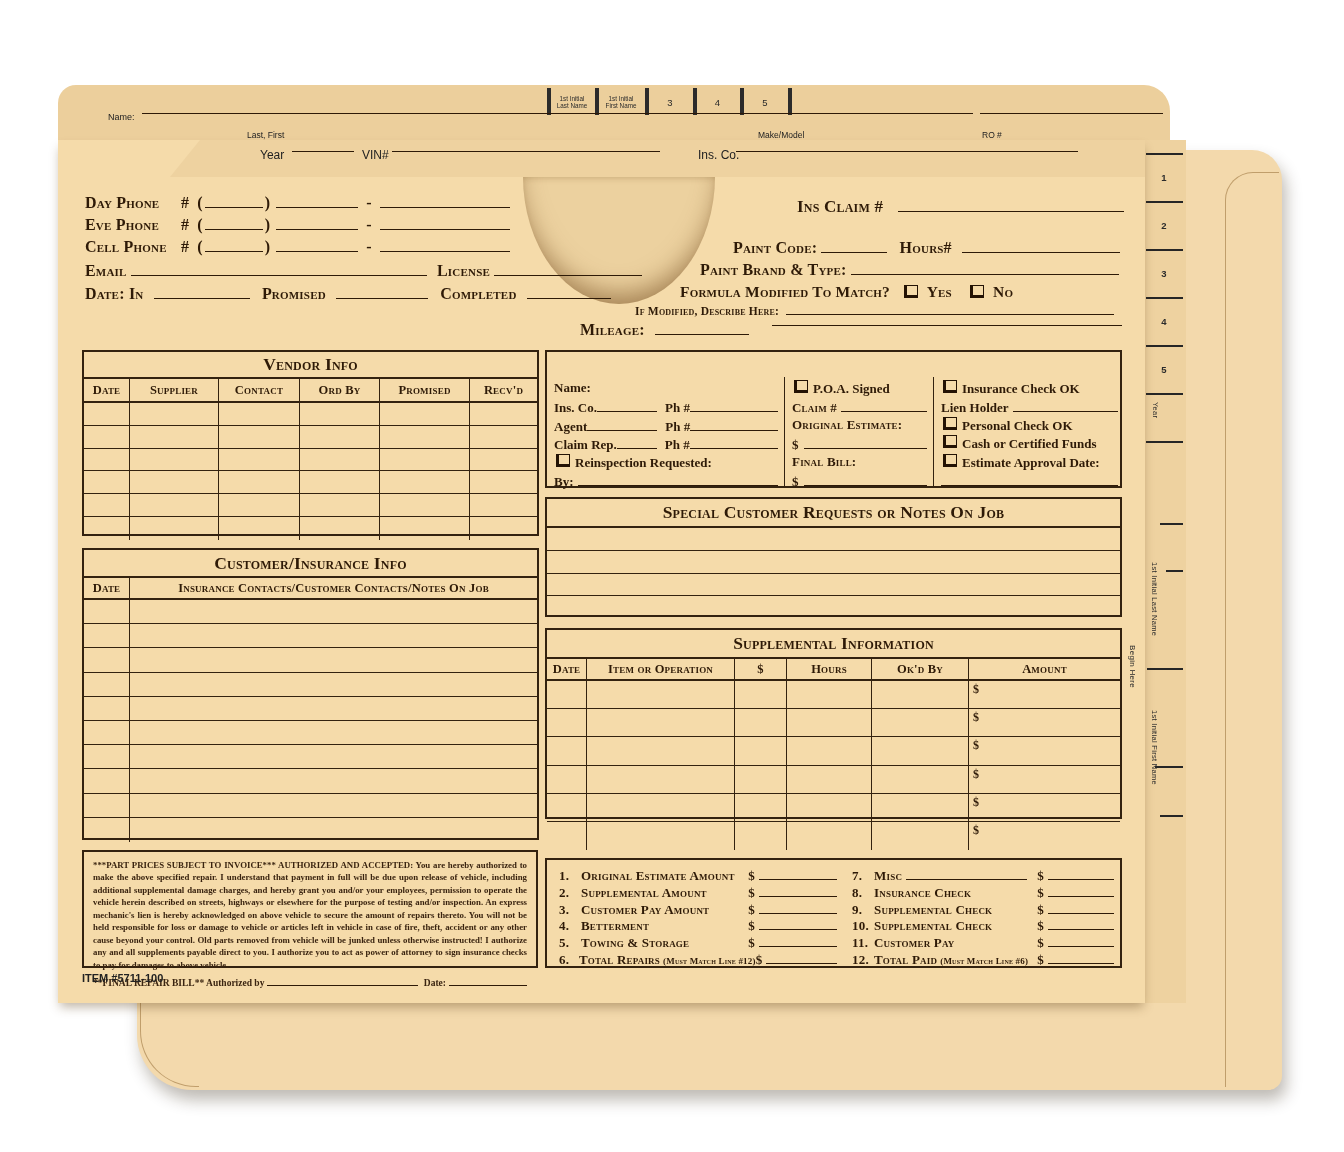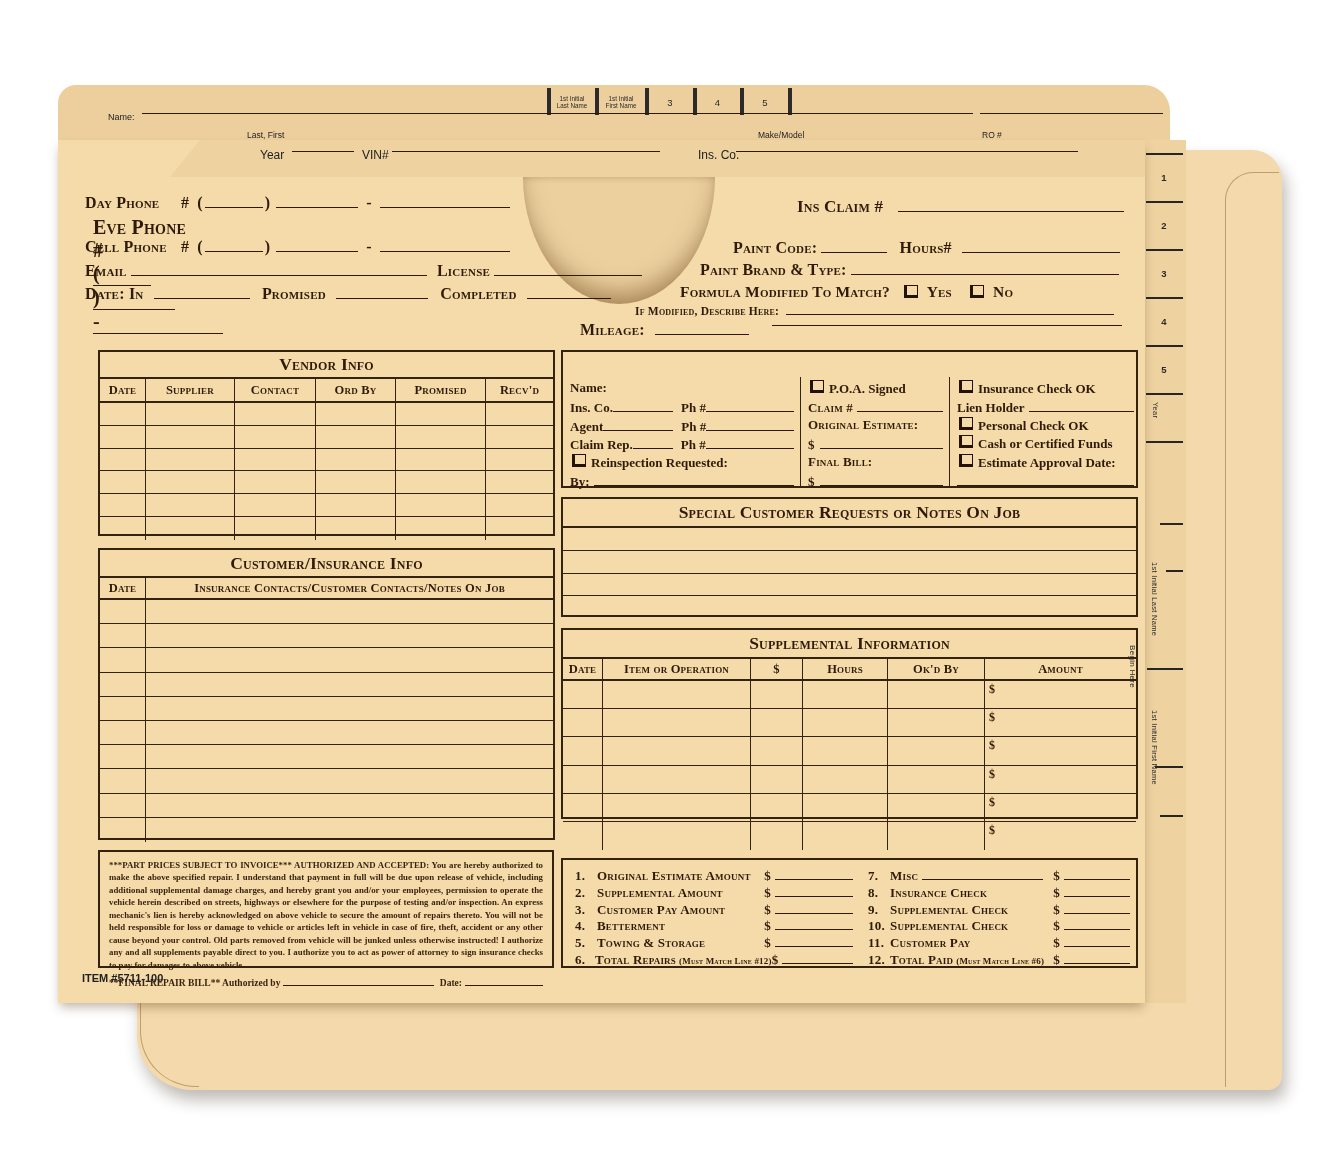--- a/index.html
+++ b/index.html
@@ -53,21 +53,21 @@
             text-align:center;font-family:"Liberation Sans","DejaVu Sans",sans-serif;color:#2b2b2b;white-space:pre-line;}
 
   
   .tick{position:absolute;height:2px;background:#262626;}
   .side-num{position:absolute;left:1146px;width:36px;text-align:center;
             font-family:"Liberation Sans","DejaVu Sans",sans-serif;font-size:9.5px;font-weight:700;color:#2b2b2b;}
   .side-vert{position:absolute;writing-mode:vertical-rl;
              font-family:"Liberation Sans","DejaVu Sans",sans-serif;font-size:7.5px;color:#2b2b2b;letter-spacing:.3px;}
 
   
-  .box{position:absolute;border:2.4px solid #33220f;background:transparent;box-sizing:border-box;margin-left:16px;}
+  .box{position:absolute;border:2.4px solid #33220f;background:transparent;box-sizing:border-box;}
   .box-title{border-bottom:2px solid #33220f;text-align:center;font-size:17.5px;line-height:25px;height:25px;}
   .grid-row{display:flex;box-sizing:border-box;border-bottom:1.6px solid #33220f;}
   .grid-row:last-child{border-bottom:none;}
   .grid-cell{box-sizing:border-box;border-right:1.6px solid #33220f;}
   .grid-cell:last-child{border-right:none;}
   .hdr-cell{display:flex;align-items:center;justify-content:center;font-size:12.5px;}
 
   
   #ins-box .row{display:flex;align-items:baseline;}
   .ins-col{position:absolute;top:25px;bottom:0;padding:3px 6px 2px 7px;box-sizing:border-box;}
@@ -156,21 +156,21 @@
       <div class="scaps" style="font-size:16px;height:22px;display:flex;align-items:baseline;white-space:nowrap;">
         <div style="display:inline-block;width:96px;">Day Phone</div>
         <div style="margin-right:8px;">#</div>
         <div>(</div>
         <div class="ln" style="width:58px;margin:0 2px;"></div>
         <div style="margin-right:6px;">)</div>
         <div class="ln" style="width:82px;"></div>
         <div style="margin:0 8px;">-</div>
         <div class="ln" style="width:130px;"></div>
       </div>
-      <div class="scaps" style="font-size:20px;height:22px;display:flex;align-items:baseline;white-space:nowrap;flex-direction:column;">
+      <div class="scaps" style="font-size:16px;height:22px;display:flex;align-items:baseline;white-space:nowrap;">
         <div style="display:inline-block;width:96px;">Eve Phone</div>
         <div style="margin-right:8px;">#</div>
         <div>(</div>
         <div class="ln" style="width:58px;margin:0 2px;"></div>
         <div style="margin-right:6px;">)</div>
         <div class="ln" style="width:82px;"></div>
         <div style="margin:0 8px;">-</div>
         <div class="ln" style="width:130px;"></div>
       </div>
       <div class="scaps" style="font-size:16px;height:22px;display:flex;align-items:baseline;white-space:nowrap;">

